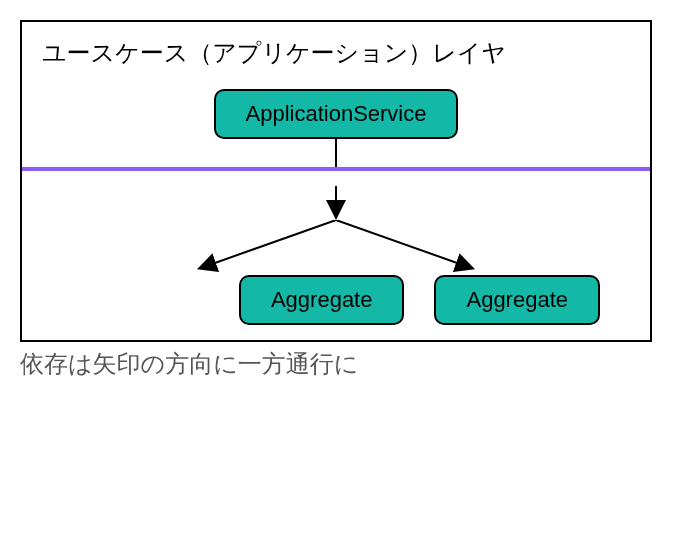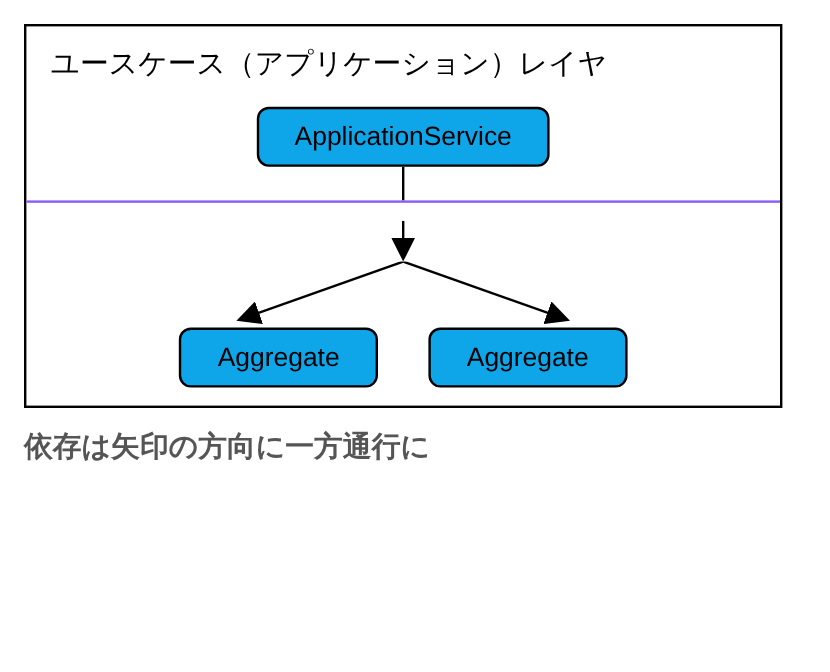--- a/index.html
+++ b/index.html
@@ -16,70 +16,69 @@
     .diagram-container {
       border: 2px solid #000;
       width: 632px;
       position: relative;
     }
     .layer {
       padding: 15px 20px;
       position: relative;
     }
     .layer-top {
-      border-bottom: 2px solid #8b5cf6;
+      border-bottom: 4px solid #8b5cf6;
       padding-bottom: 0;
       padding-left: 20px;
     }
     .layer-title {
       font-size: 24px;
       font-weight: 400;
       color: #000;
       margin-bottom: 20px;
     }
     .layer-title-bottom {
       margin-top: 20px;
       margin-bottom: 5px;
     }
     .node-box {
       border: 2px solid #000;
       border-radius: 10px;
       padding: 10px 30px;
       font-size: 22px;
       color: #000;
-      background: #0ea5e9;
+      background: #14b8a6;
       display: inline-block;
     }
     .node-row {
       text-align: center;
     }
     .node-row-dual {
       display: flex;
-      justify-content: center;
-      gap: 42px;
+      justify-content: flex-end;
+      gap: 30px;
       padding: 0 30px;
     }
     .node-row-dual .node-box {
       flex: 0 0 auto;
     }
     .arrow-svg {
       display: block;
       margin: 0 auto;
     }
     .arrow-split {
       height: 55px;
       position: relative;
     }
     .caption {
-      margin-top: 15px;
+      margin-top: 4px;
       font-size: 24px;
       color: #555;
       line-height: 1.5;
       width: 632px;
-      font-weight: bold;
     }
   </style>
 </head>
 <body>
 
 <div class="diagram-container">
 
   <div class="layer layer-top">
     <div class="layer-title">ユースケース（アプリケーション）レイヤ</div>
     <div class="node-row">

